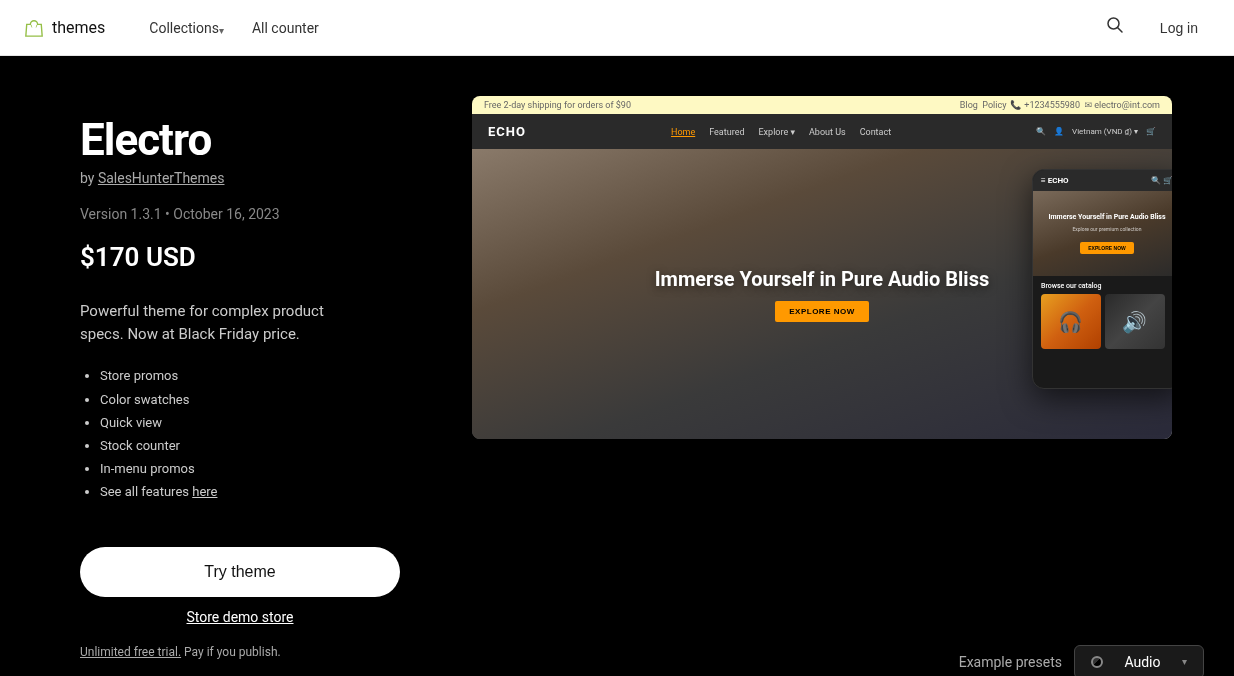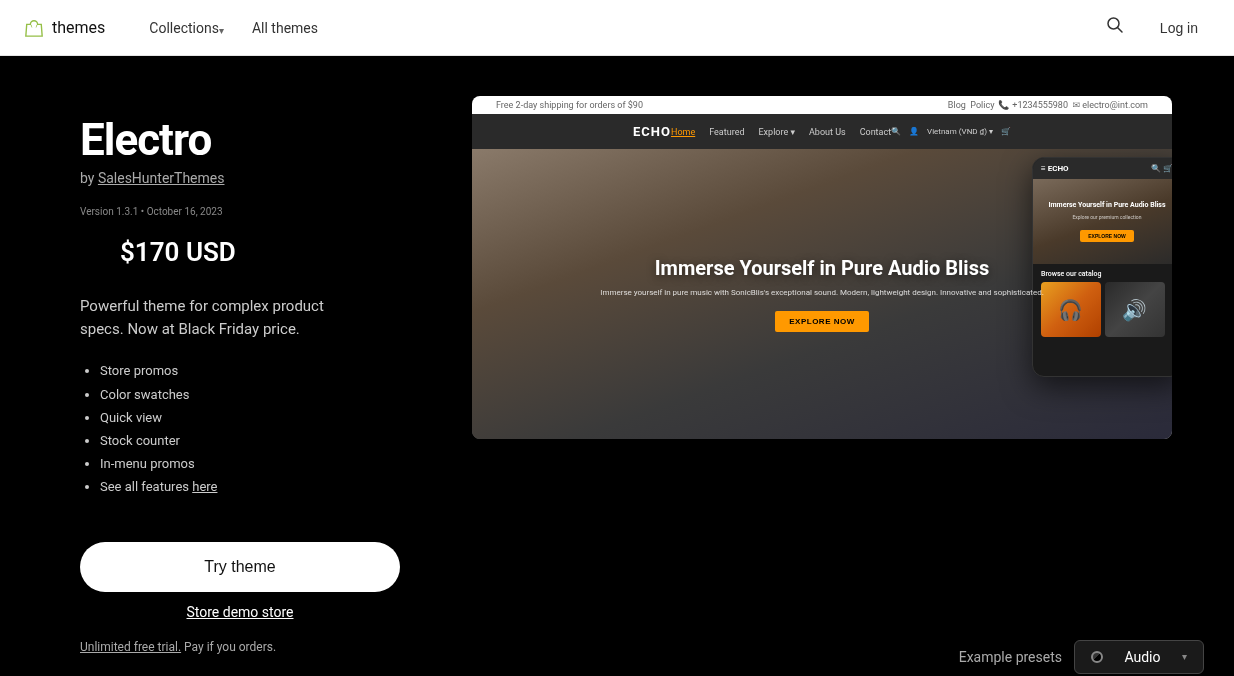--- a/index.html
+++ b/index.html
@@ -109,30 +109,29 @@
     .theme-author {
       font-size: 14px;
       color: #aaa;
       margin-bottom: 20px;
     }
     .theme-author a {
       color: #aaa;
       text-decoration: underline;
     }
     .theme-version {
-      font-size: 10px;
+      font-size: 14px;
       color: #888;
       margin-bottom: 20px;
     }
     .theme-price {
       font-size: 26px;
       font-weight: 600;
       color: #fff;
       margin-bottom: 28px;
-      margin-left: 40px;
     }
     .theme-description {
       font-size: 15px;
       color: #ccc;
       line-height: 1.5;
       margin-bottom: 22px;
     }
     .includes-label {
       font-size: 13px;
       font-weight: 700;
@@ -201,34 +200,34 @@
       max-width: 700px;
       background: #1a1a1a;
       border-radius: 8px;
       overflow: hidden;
       box-shadow: 0 20px 60px rgba(0,0,0,0.5);
       position: relative;
     }
 
     
     .preview-top-bar {
-      background: #ffffff;
-      padding: 4px 24px;
+      background: #fef9c3;
+      padding: 4px 12px;
       font-size: 9px;
       color: #666;
       display: flex;
       align-items: center;
       justify-content: space-between;
     }
     .preview-nav {
       background: #2a2a2a;
       padding: 10px 16px;
       display: flex;
       align-items: center;
-      justify-content: center;
+      justify-content: space-between;
     }
     .preview-logo {
       font-size: 13px;
       font-weight: 700;
       color: #fff;
       letter-spacing: 1px;
     }
     .preview-nav-links {
       display: flex;
       gap: 14px;
@@ -296,21 +295,21 @@
       font-weight: 600;
       border-radius: 2px;
       cursor: pointer;
       letter-spacing: 0.5px;
     }
 
     
     .mobile-overlay {
       position: absolute;
       right: -10px;
-      top: 8px;
+      top: 20px;
       width: 150px;
       height: 220px;
       background: #1a1a1a;
       border-radius: 12px;
       box-shadow: 0 10px 30px rgba(0,0,0,0.6);
       overflow: hidden;
       border: 1px solid #333;
     }
     .mobile-nav-bar {
       background: #2a2a2a;
@@ -442,21 +441,21 @@
       <path d="M12.5 10C12.5 10 13 9 13 8" stroke="#95BF47" stroke-width="1" stroke-linecap="round"></path>
     </svg>
     <span class="logo-text">themes</span>
   </div>
   <nav class="header-nav">
     <a class="nav-item">
       <span>Collections</span>
       <span class="chevron-down">▾</span>
     </a>
     <a class="nav-item">
-      <span>All themes</span>
+      <span>All counter</span>
     </a>
   </nav>
   <div class="header-actions">
     <button class="search-btn">
       <svg width="18" height="18" viewBox="0 0 18 18" fill="none">
         <circle cx="7.5" cy="7.5" r="5.5" stroke="#333" stroke-width="1.5"></circle>
         <line x1="11.5" y1="11.5" x2="16" y2="16" stroke="#333" stroke-width="1.5" stroke-linecap="round"></line>
       </svg>
     </button>
     <button class="login-btn">Log in</button>
@@ -482,21 +481,21 @@
       <li><span>Color swatches</span></li>
       <li><span>Quick view</span></li>
       <li><span>Stock counter</span></li>
       <li><span>In-menu promos</span></li>
       <li>See all features <a style="color:#ccc;">here</a></li>
     </ul>
     <button class="try-theme-btn">Try theme</button>
     <a class="view-demo-link">Store demo store</a>
     <p class="free-trial-text">
       <a style="color:#aaa;"><span>Unlimited free trial.</span></a>
-      <span>Pay if you orders.</span>
+      <span>Pay if you publish.</span>
     </p>
   </div>
 
   <div class="right-panel">
     <div class="preview-container">
 
       <div class="preview-top-bar">
         <span>Free 2-day shipping for orders of $90</span>
         <span>Blog&nbsp;&nbsp;Policy&nbsp;&nbsp;📞 +1234555980&nbsp;&nbsp;✉ electro@int.com</span>
       </div>
@@ -515,21 +514,20 @@
           <span>👤</span>
           <span>Vietnam (VND ₫) ▾</span>
           <span>🛒</span>
         </div>
       </div>
 
       <div class="preview-hero">
         <div class="hero-figure"></div>
         <div class="hero-text-block">
           <div class="hero-title">Immerse Yourself in Pure Audio Bliss</div>
-          <div class="hero-subtitle">Immerse yourself in pure music with SonicBlis's exceptional sound. Modern, lightweight design. Innovative and sophisticated.</div>
           <button class="hero-cta">EXPLORE NOW</button>
         </div>
 
         <div class="mobile-overlay">
           <div class="mobile-nav-bar">
             <span class="mobile-logo">≡ ECHO</span>
             <span style="font-size:8px;color:#ccc;">🔍 🛒</span>
           </div>
           <div class="mobile-hero">
             <div style="text-align:center;">

